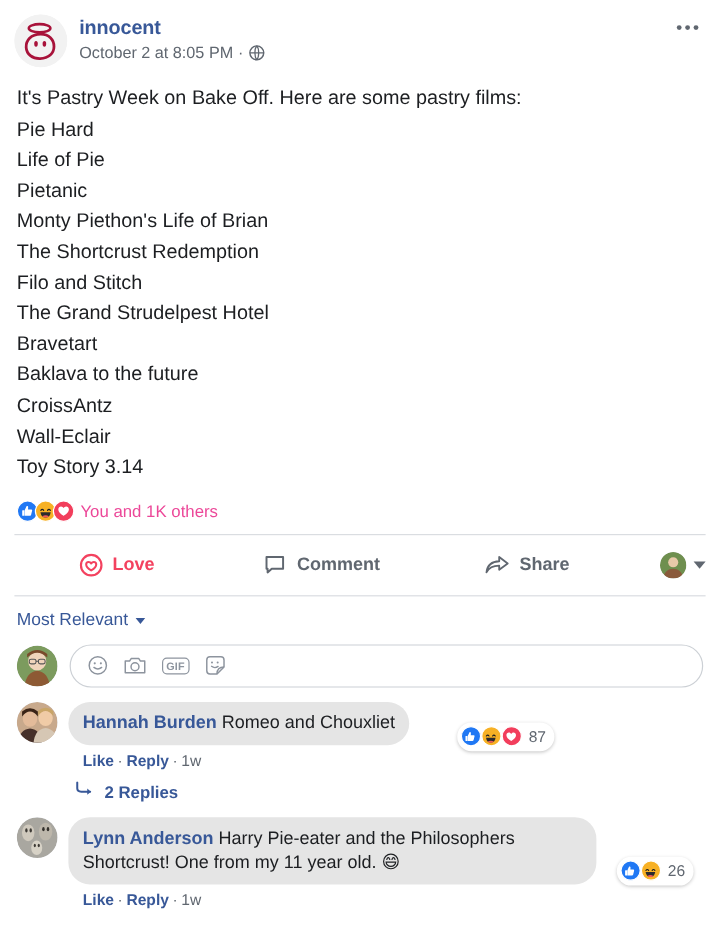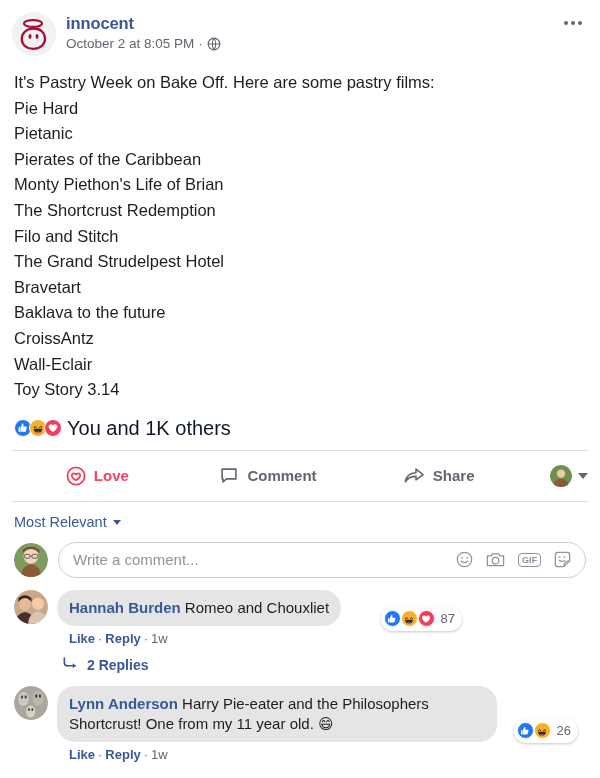--- a/index.html
+++ b/index.html
@@ -41,21 +41,21 @@
   .body-text div { white-space: pre-wrap; }
 
   
   .counts {
     display: flex; align-items: center; justify-content: space-between;
     padding: 14px 14px 10px 14px;
   }
   .counts-left { display: flex; align-items: center; }
   .react-stack { display: flex; align-items: center; }
   .react-stack .r { margin-right: -3px; }
-  .counts-label { font-size: 20px; color: #0f172a; margin-left: 8px; }
+  .counts-label { font-size: 14px; color: #ec4899; margin-left: 8px; }
   .counts-right { font-size: 14.5px; color: #606770; display:flex; gap:12px; }
 
   .rcircle { width:18px; height:18px; border-radius:50%; display:inline-block; position:relative;
              border: 1.5px solid #fff; }
   .r-like { background:#2078f4; }
   .r-love { background:#f23e5c; }
   .r-haha { background:#f7b125; }
   .rcircle svg { position:absolute; left:50%; top:50%; transform:translate(-50%,-50%); }
 
   
@@ -149,22 +149,22 @@
     <div class="more-btn">
       <span></span>
       <span></span>
       <span></span>
     </div>
   </div>
 
   <div class="body-text">
     <div>It's Pastry Week on Bake Off. Here are some pastry films:</div>
     <div>Pie Hard</div>
+    <div>Life of Pie</div>
     <div>Pietanic</div>
-    <div>Pierates of the Caribbean</div>
     <div>Monty Piethon's Life of Brian</div>
     <div>The Shortcrust Redemption</div>
     <div>Filo and Stitch</div>
     <div>The Grand Strudelpest Hotel</div>
     <div>Bravetart</div>
     <div>Baklava to the future</div>
     <div>CroissAntz</div>
     <div>Wall-Eclair</div>
     <div>Toy Story 3.14</div>
   </div>
@@ -250,21 +250,20 @@
         <circle cx="17" cy="17" r="17" fill="#7c9b5e"></circle>
         <ellipse cx="17" cy="13" rx="7.5" ry="7.8" fill="#f0d4bb"></ellipse>
         <path d="M8.6 10 Q17 2 25.4 10 L25.4 7 Q17 0.5 8.6 7 Z" fill="#7a4b2c"></path>
         <path d="M6.5 34 Q7.8 22 17 21 Q26.2 22 27.5 34 Z" fill="#8d5a34"></path>
         <rect x="10.4" y="11.4" width="5.6" height="3.8" rx="1.5" fill="none" stroke="#555" stroke-width="0.9"></rect>
         <rect x="18" y="11.4" width="5.6" height="3.8" rx="1.5" fill="none" stroke="#555" stroke-width="0.9"></rect>
         <path d="M16 13 H18" stroke="#555" stroke-width="0.9"></path>
       </svg>
     </span>
     <div class="comment-box">
-      <span class="comment-placeholder">Write a comment...</span>
       <span class="comment-icons">
         <span>
           <svg viewBox="0 0 18 18" width="17" height="17">
             <circle cx="9" cy="9" r="7.6" fill="none" stroke="#8d949e" stroke-width="1.3"></circle>
             <circle cx="6.3" cy="7.2" r="0.95" fill="#8d949e"></circle>
             <circle cx="11.7" cy="7.2" r="0.95" fill="#8d949e"></circle>
             <path d="M5.6 10.8 Q9 13.6 12.4 10.8" fill="none" stroke="#8d949e" stroke-width="1.3" stroke-linecap="round"></path>
           </svg>
         </span>
         <span>

